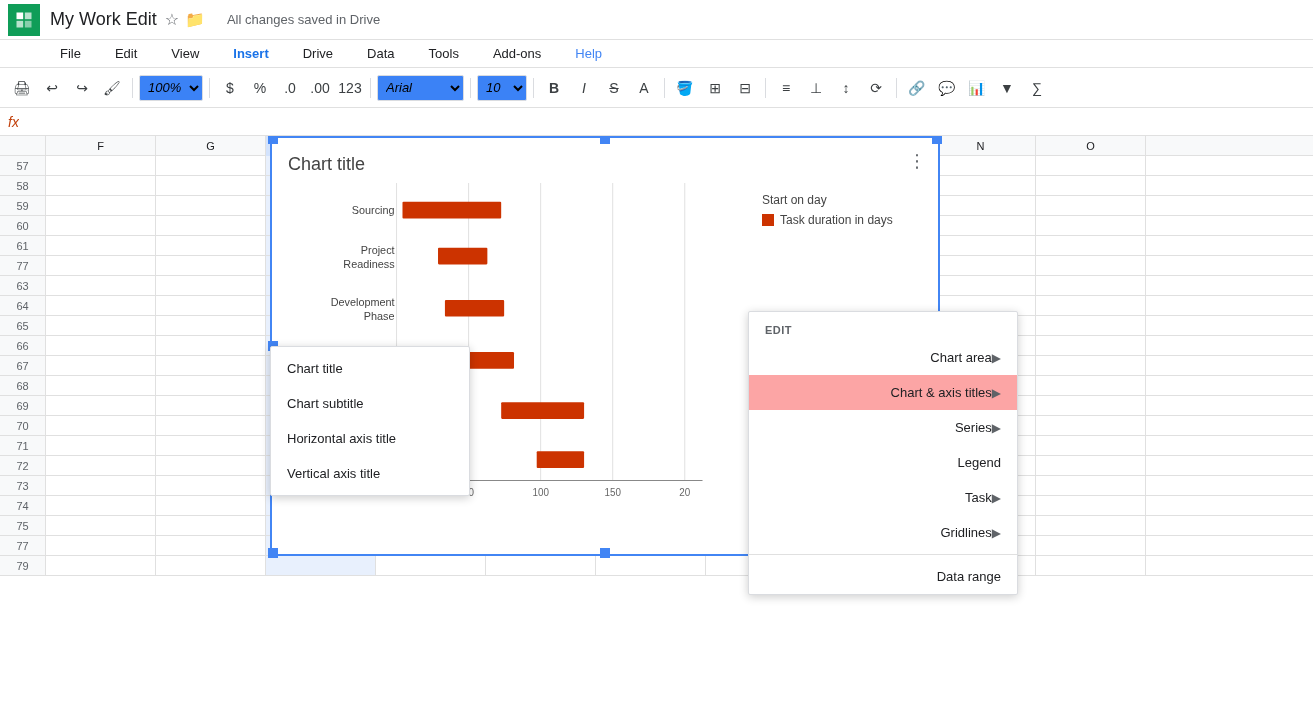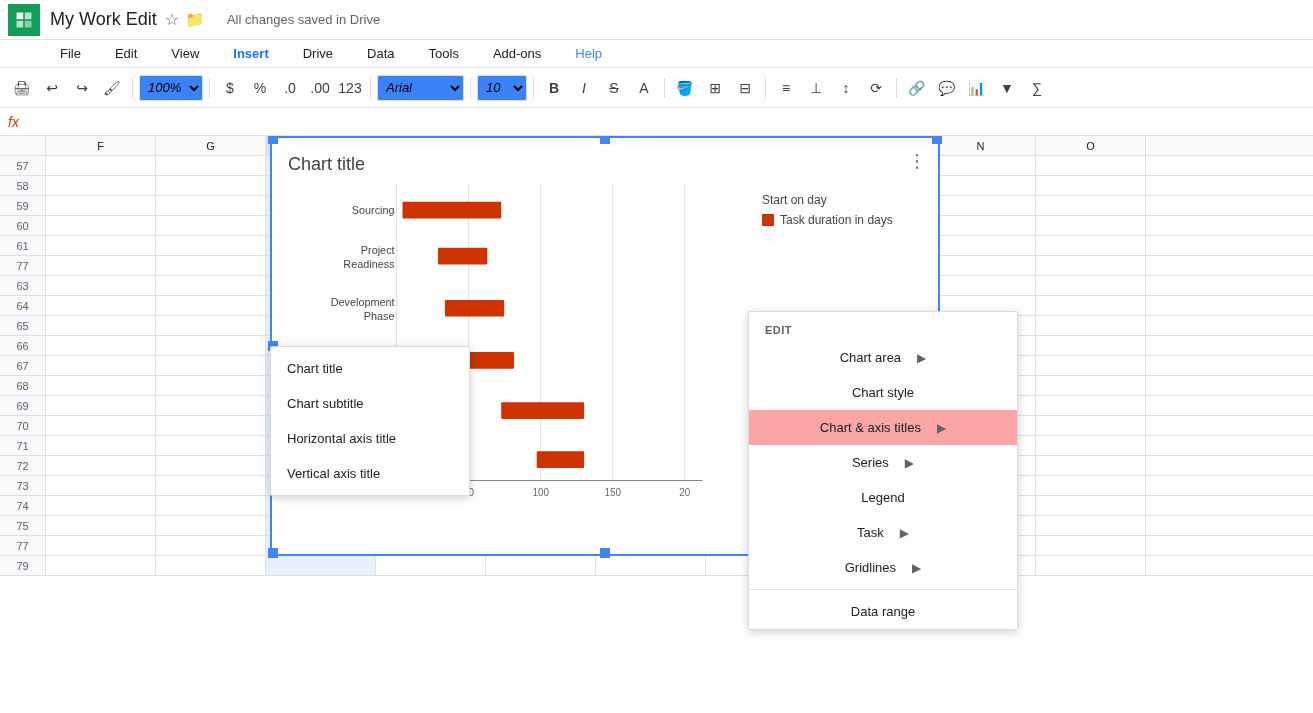--- a/index.html
+++ b/index.html
@@ -207,23 +207,22 @@
     }
     #edit-label {
       padding: 12px 16px 4px;
       font-size: 11px; font-weight: bold; color: #5f6368;
       letter-spacing: 0.5px;
     }
     .menu-option {
       padding: 10px 16px;
       font-size: 13px; color: #202124;
       cursor: pointer;
-      display: flex; align-items: center; justify-content: center;
+      display: flex; align-items: center; justify-content: flex-end;
       border-radius: 0;
-      gap: 16px;
     }
     .menu-option.active { background: #fca5a5; }
     .menu-arrow { color: #5f6368; font-size: 12px; }
     .menu-divider { height: 1px; background: #e0e0e0; margin: 4px 0; }
 
     
     #sub-menu {
       position: absolute;
       left: 270px;
       top: 210px;
@@ -683,23 +682,20 @@
     </div>
   </div>
 
   <div id="context-menu">
     <div id="edit-label">EDIT</div>
 
     <div class="menu-option">
       <span>Chart area</span>
       <span class="menu-arrow">▶</span>
     </div>
-    <div class="menu-option">
-      <span>Chart style</span>
-    </div>
     <div class="menu-option active">
       <span>Chart &amp; axis titles</span>
       <span class="menu-arrow">▶</span>
     </div>
     <div class="menu-option">
       <span>Series</span>
       <span class="menu-arrow">▶</span>
     </div>
     <div class="menu-option">
       <span>Legend</span>

